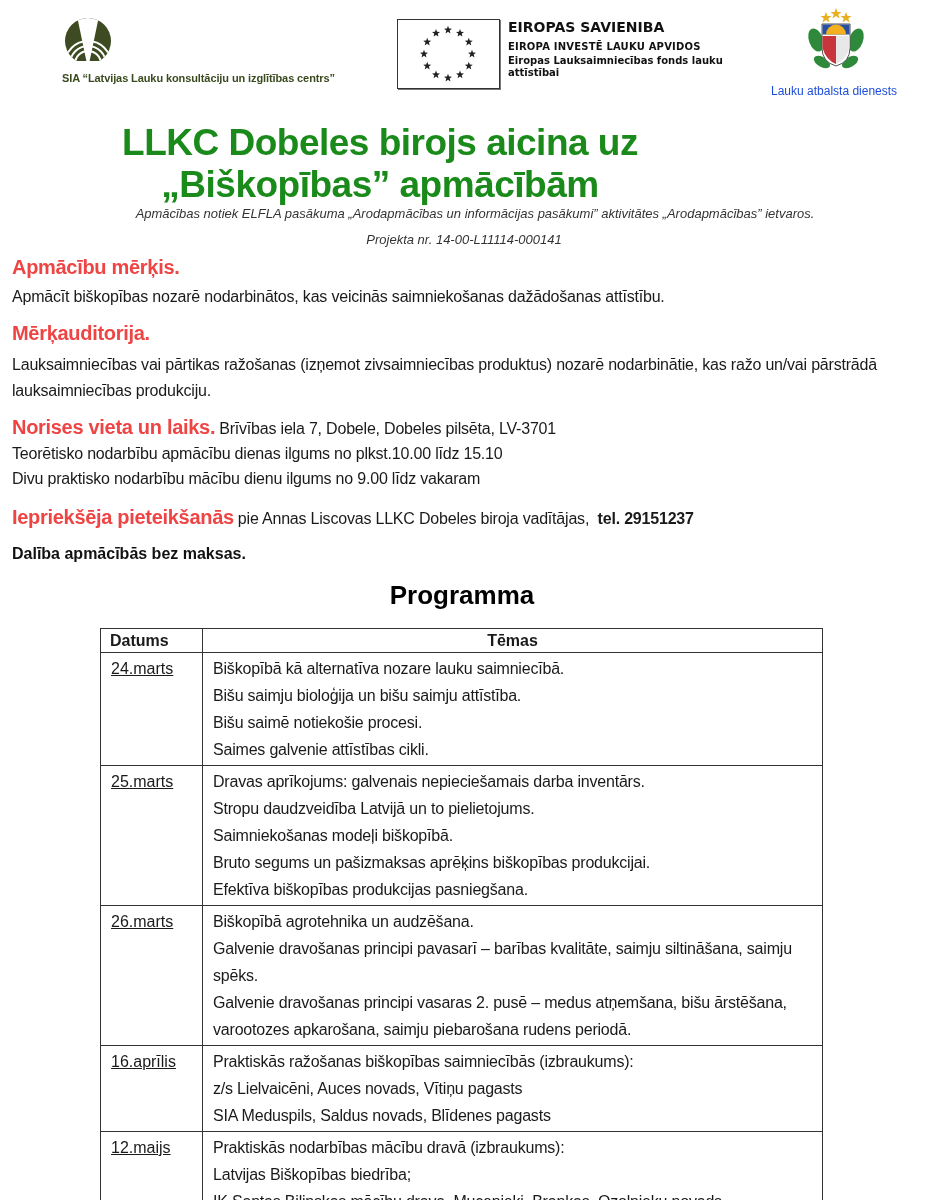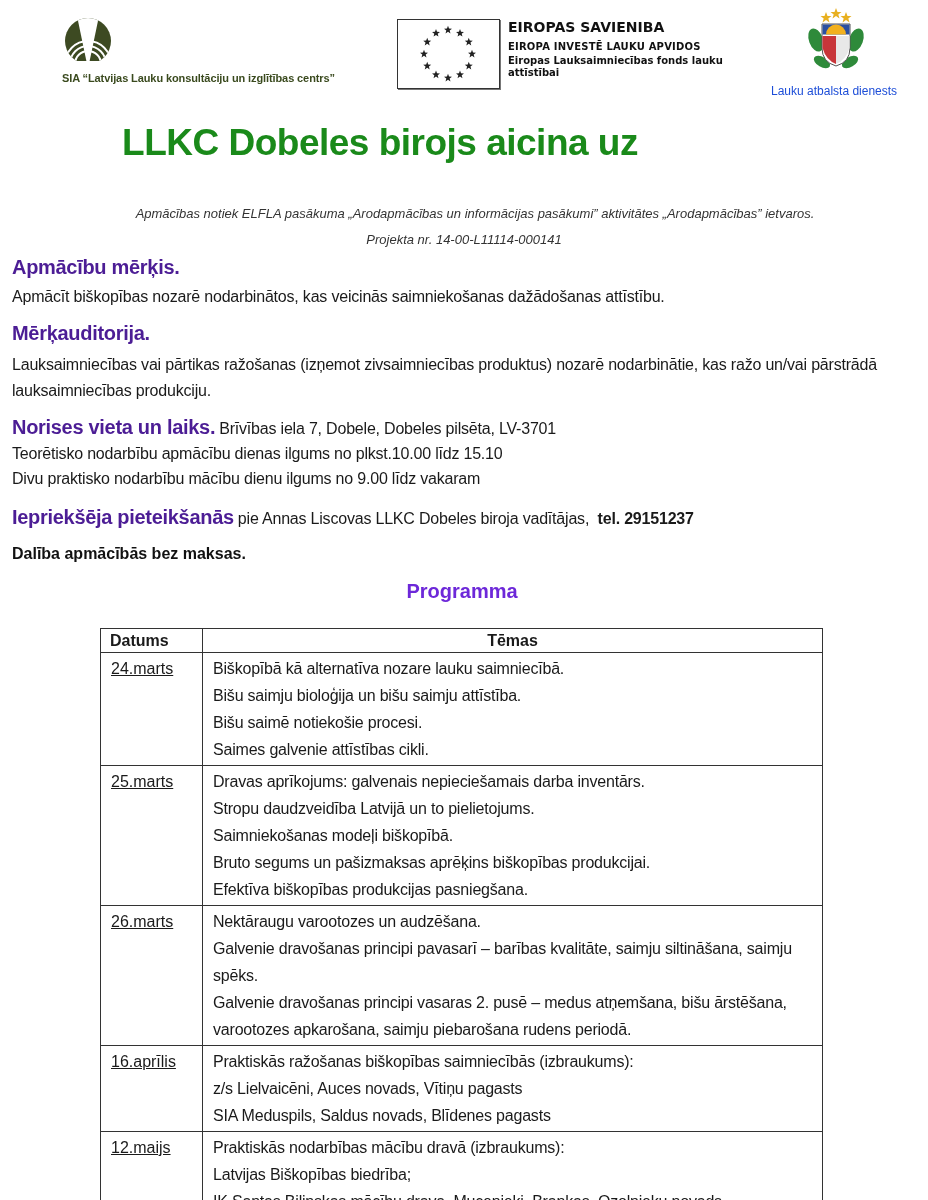--- a/index.html
+++ b/index.html
@@ -14,37 +14,37 @@
   #eu-line1 { left: 508px; top: 41px; font-family: "DejaVu Sans", sans-serif; font-size: 10px; font-weight: bold; color: #111; white-space: nowrap; letter-spacing: 0.2px; }
   #eu-line2 { left: 508px; top: 55px; width: 240px; font-family: "DejaVu Sans", sans-serif; font-size: 10px; font-weight: bold; line-height: 12px; color: #111; }
   #lad-crest { left: 800px; top: 2px; width: 72px; height: 72px; }
   #lad-caption { left: 771px; top: 84px; font-size: 12px; color: #1d4ed8; white-space: nowrap; }
 
   
   #title { left: 0; top: 114px; width: 760px; text-align: center; color: #1a8a1a; font-weight: bold; font-size: 37px; line-height: 42px; letter-spacing: -0.5px; margin-top: 8px; }
   #subtitle { left: 0; top: 206px; width: 928px; text-align: center; font-size: 13px; font-style: italic; color: #333; margin-left: 11px; }
   #project { left: 0; top: 232px; width: 928px; text-align: center; font-size: 13px; font-style: italic; color: #333; }
 
-  .h-green { color: #4c1d95; font-weight: bold; font-size: 20px; letter-spacing: -0.3px; }
+  .h-green { color: #ef4444; font-weight: bold; font-size: 20px; letter-spacing: -0.3px; }
   .body-text { font-size: 16px; color: #1a1a1a; letter-spacing: -0.2px; }
 
   #goal-head { left: 12px; top: 256px; }
   #goal-text { left: 12px; top: 288px; }
   #aud-head { left: 12px; top: 322px; }
   #aud-text { left: 12px; top: 352px; width: 900px; line-height: 26px; }
   #place-line { left: 12px; top: 416px; white-space: nowrap; }
   #place-line .body-text { margin-left: 4px; }
   #time1 { left: 12px; top: 445px; }
   #time2 { left: 12px; top: 470px; text-align: center; }
   #reg-line { left: 12px; top: 506px; white-space: nowrap; }
   #reg-line .body-text { margin-left: 4px; }
   #reg-phone { font-weight: bold; }
   #free-line { left: 12px; top: 545px; font-size: 16px; font-weight: bold; color: #111; }
 
-  #program-title { left: 0; top: 580px; width: 924px; text-align: center; color: #6d28d9; font-weight: bold; font-size: 20px; }
+  #program-title { left: 0; top: 580px; width: 924px; text-align: center; color: #000000; font-weight: bold; font-size: 26px; }
 
   
   #program-table { left: 100px; top: 628px; width: 723px; border-collapse: collapse; font-size: 16px; }
   #program-table th, #program-table td { border: 1.5px solid #333; vertical-align: top; padding: 0 10px; }
   #program-table th { font-weight: bold; height: 22px; line-height: 22px; padding-top: 1px; }
   #program-table th.col-date { text-align: left; width: 82px; padding-left: 9px; }
   #program-table td.col-date { padding-top: 2px; line-height: 27px; text-decoration: underline; }
   #program-table td.col-topics { padding-top: 2px; padding-bottom: 2px; }
   .topic { line-height: 27px; letter-spacing: -0.2px; }
 </style>
@@ -110,20 +110,21 @@
     <rect x="22.5" y="22.5" width="27" height="10" fill="#2b4fa0"></rect>
     <path d="M26,32.5 A10,10 0 0 1 46,32.5 Z" fill="#f2b01e"></path>
     <path d="M22.5,34 H36 V62 Q26,58 22.5,46 Z" fill="#c8353a"></path>
     <path d="M36,34 H49.5 V46 Q46,58 36,62 Z" fill="#e8e8e8"></path>
   </svg>
 </div>
 <div class="abs" id="lad-caption">Lauku atbalsta dienests</div>
 
 <div class="abs" id="title">
   <div>LLKC Dobeles birojs aicina uz</div>
+  <div>„Biškopības” apmācībām</div>
 </div>
 <div class="abs" id="subtitle">Apmācības notiek ELFLA pasākuma „Arodapmācības un informācijas pasākumi” aktivitātes „Arodapmācības” ietvaros.</div>
 <div class="abs" id="project">Projekta nr. 14-00-L11114-000141</div>
 
 <div class="abs h-green" id="goal-head">Apmācību mērķis.</div>
 <div class="abs body-text" id="goal-text">Apmācīt biškopības nozarē nodarbinātos, kas veicinās saimniekošanas dažādošanas attīstību.</div>
 
 <div class="abs h-green" id="aud-head">Mērķauditorija.</div>
 <div class="abs body-text" id="aud-text">Lauksaimniecības vai pārtikas ražošanas (izņemot zivsaimniecības produktus) nozarē nodarbinātie, kas ražo un/vai pārstrādā lauksaimniecības produkciju.</div>
 
@@ -164,21 +165,21 @@
           <div class="topic">Dravas aprīkojums: galvenais nepieciešamais darba inventārs.</div>
           <div class="topic">Stropu daudzveidība Latvijā un to pielietojums.</div>
           <div class="topic">Saimniekošanas modeļi biškopībā.</div>
           <div class="topic">Bruto segums un pašizmaksas aprēķins biškopības produkcijai.</div>
           <div class="topic">Efektīva biškopības produkcijas pasniegšana.</div>
         </td>
       </tr>
       <tr>
         <td class="col-date">26.marts</td>
         <td class="col-topics">
-          <div class="topic">Nektāraugu varootozes un audzēšana.</div>
+          <div class="topic">Biškopībā agrotehnika un audzēšana.</div>
           <div class="topic">Galvenie dravošanas principi pavasarī – barības kvalitāte, saimju siltināšana, saimju spēks.</div>
           <div class="topic">Galvenie dravošanas principi vasaras 2. pusē – medus atņemšana, bišu ārstēšana, varootozes apkarošana, saimju piebarošana rudens periodā.</div>
         </td>
       </tr>
       <tr>
         <td class="col-date">16.aprīlis</td>
         <td class="col-topics">
           <div class="topic">Praktiskās ražošanas biškopības saimniecībās (izbraukums):</div>
           <div class="topic">z/s Lielvaicēni, Auces novads, Vītiņu pagasts</div>
           <div class="topic">SIA Meduspils, Saldus novads, Blīdenes pagasts</div>

